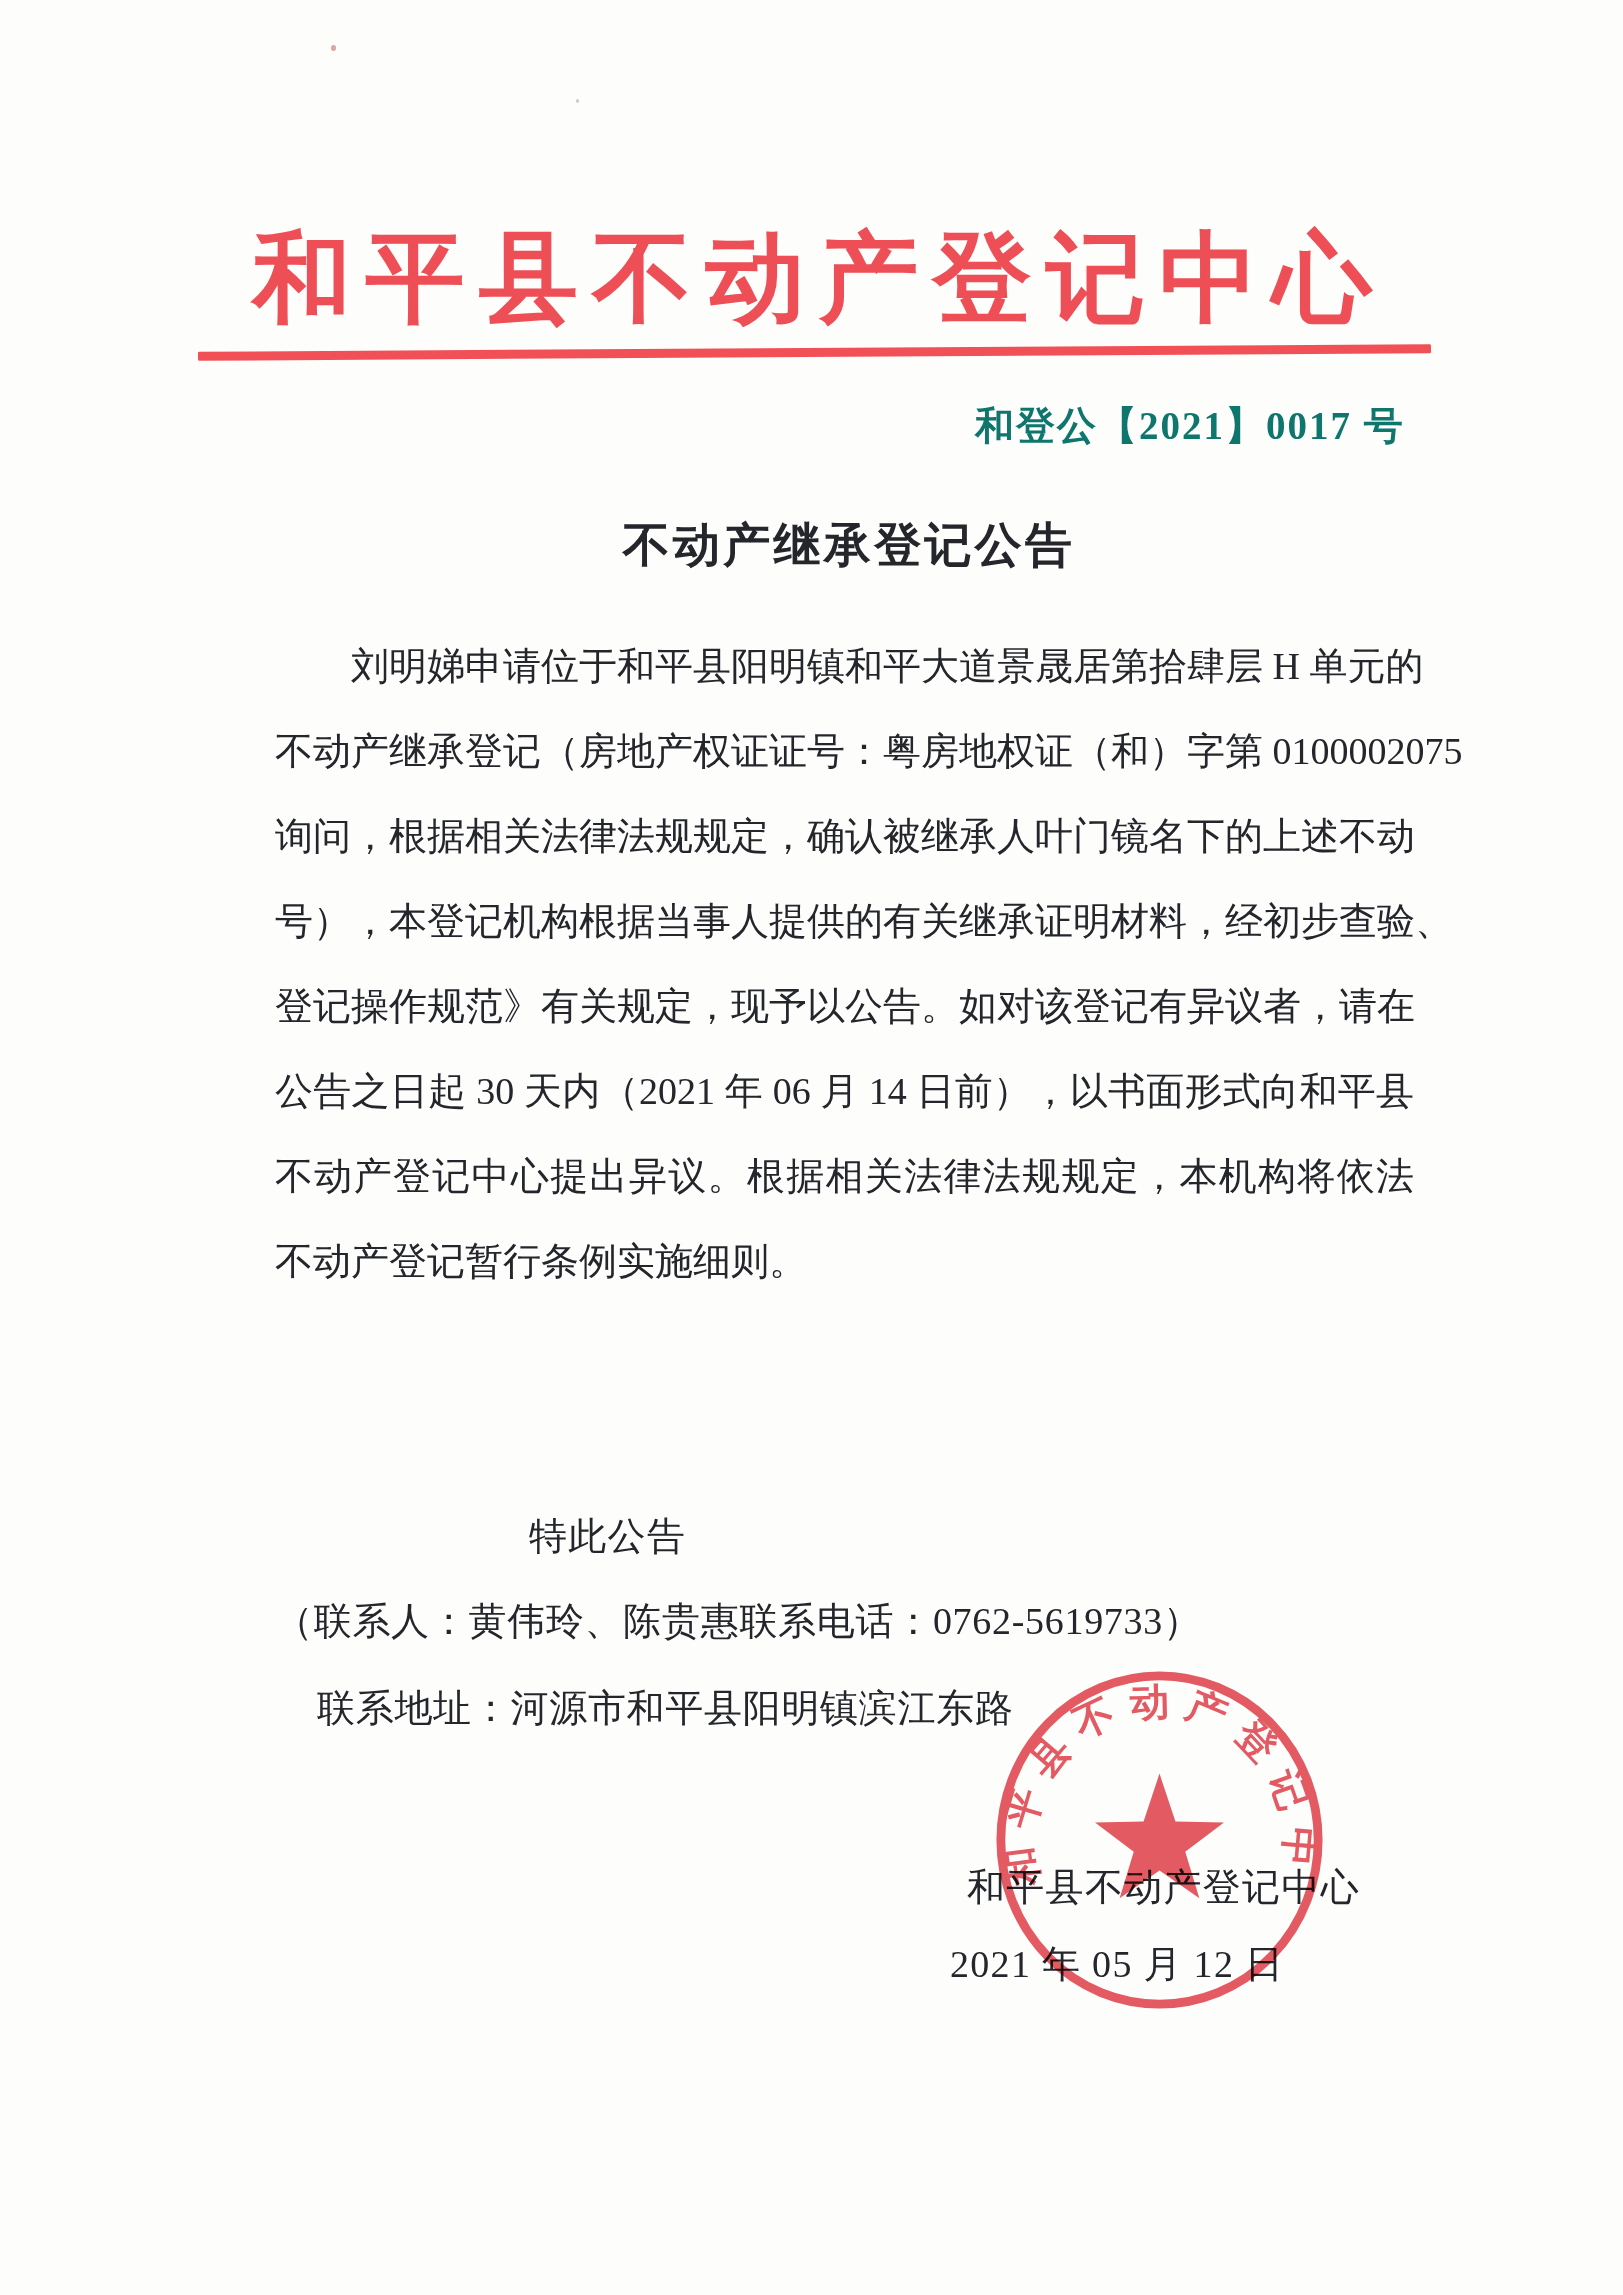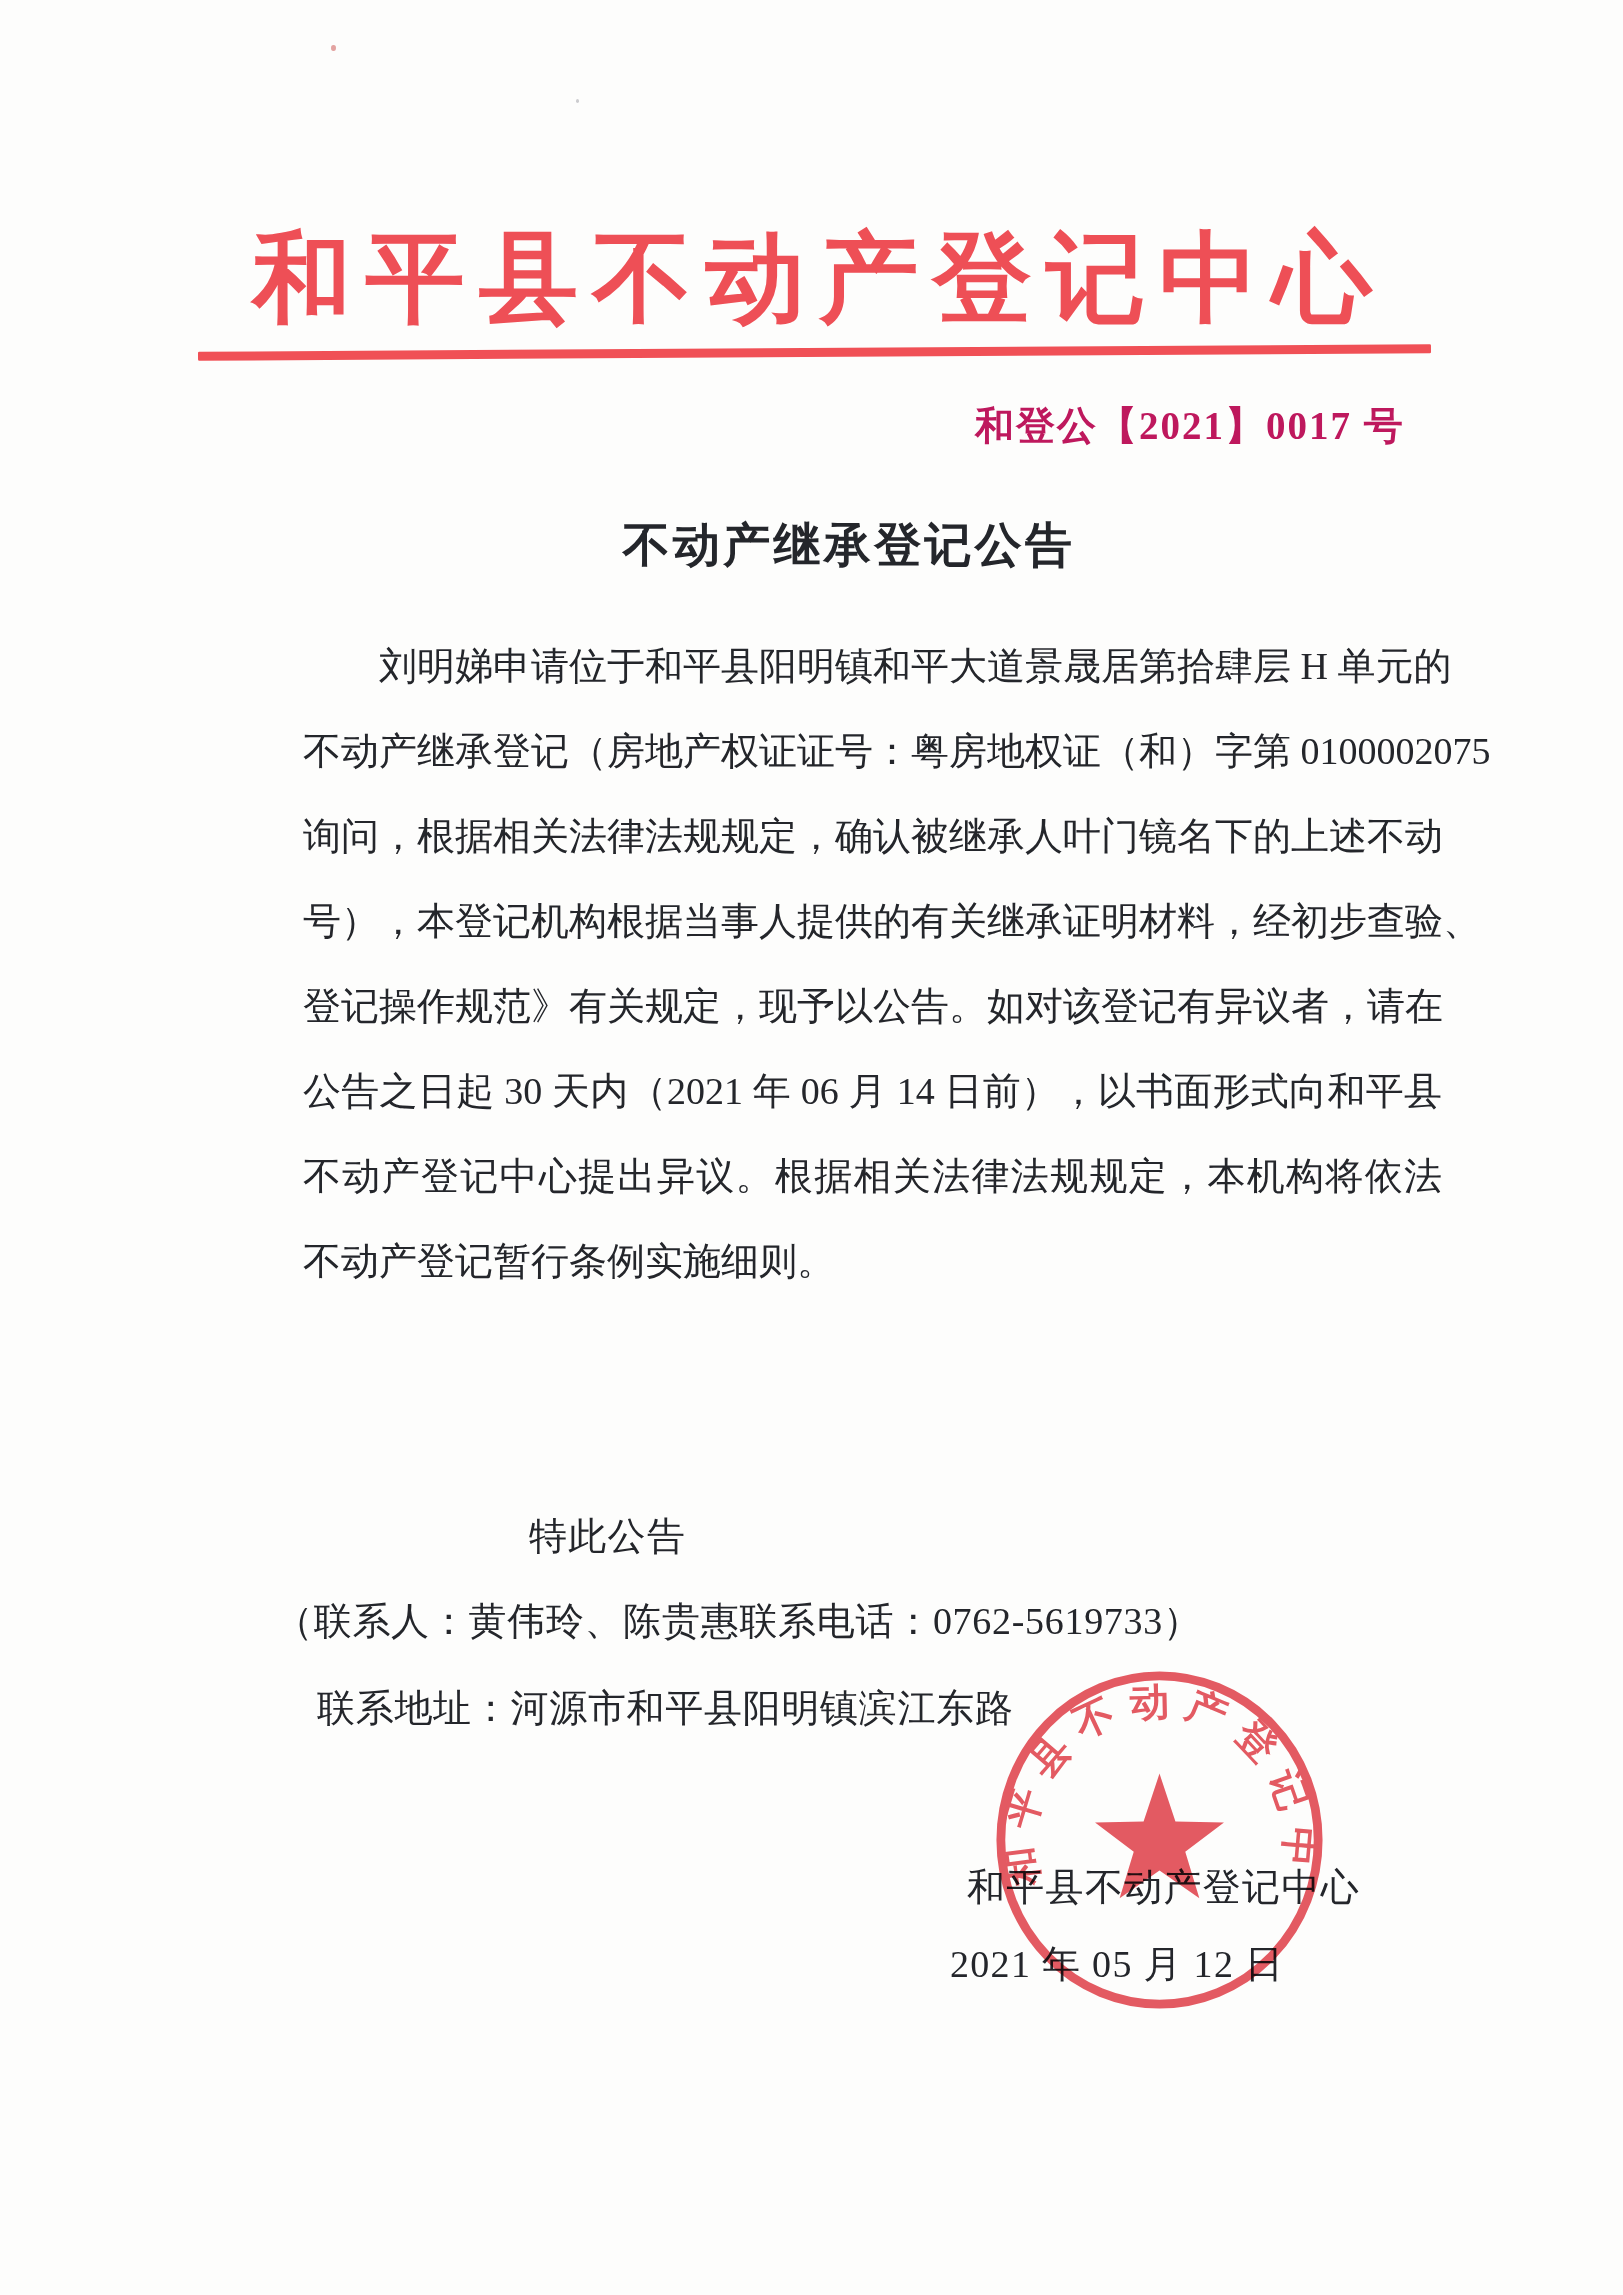--- a/index.html
+++ b/index.html
@@ -29,21 +29,21 @@
     position:absolute;top:348px;left:198px;
     width:1233px;height:9.2px;
     background:#f05056;
     transform:rotate(-0.35deg);
     border-radius:1.3px;
   }
   .doc-number{
     position:absolute;top:399px;left:975px;
     font-size:39px;font-weight:bold;
     letter-spacing:2px;
-    color:#be185d;
+    color:#0f766e;
   }
   .title{
     position:absolute;top:514px;left:0;right:0;
     margin:0;
     text-align:center;
     transform:translateX(37px);
     font-size:47px;font-weight:bold;
     letter-spacing:3.3px;
     color:#24262b;
   }
@@ -51,21 +51,20 @@
     position:absolute;top:624px;left:275px;
     width:1139px;
   }
   .bodyline{
     width:1139px;height:85px;line-height:85px;
     font-size:38px;
     text-align:justify;
     text-align-last:justify;
     text-justify:inter-character;
     white-space:nowrap;
-    margin-left:28px;
   }
   .bodyline.indent{text-indent:76px;}
   .bodyline.last{text-align-last:left;white-space:normal;}
   .closing{
     position:absolute;top:1511px;left:529px;
     font-size:38px;letter-spacing:1.3px;
   }
   .contact{
     position:absolute;top:1596px;left:275px;
     font-size:38px;letter-spacing:0.7px;

